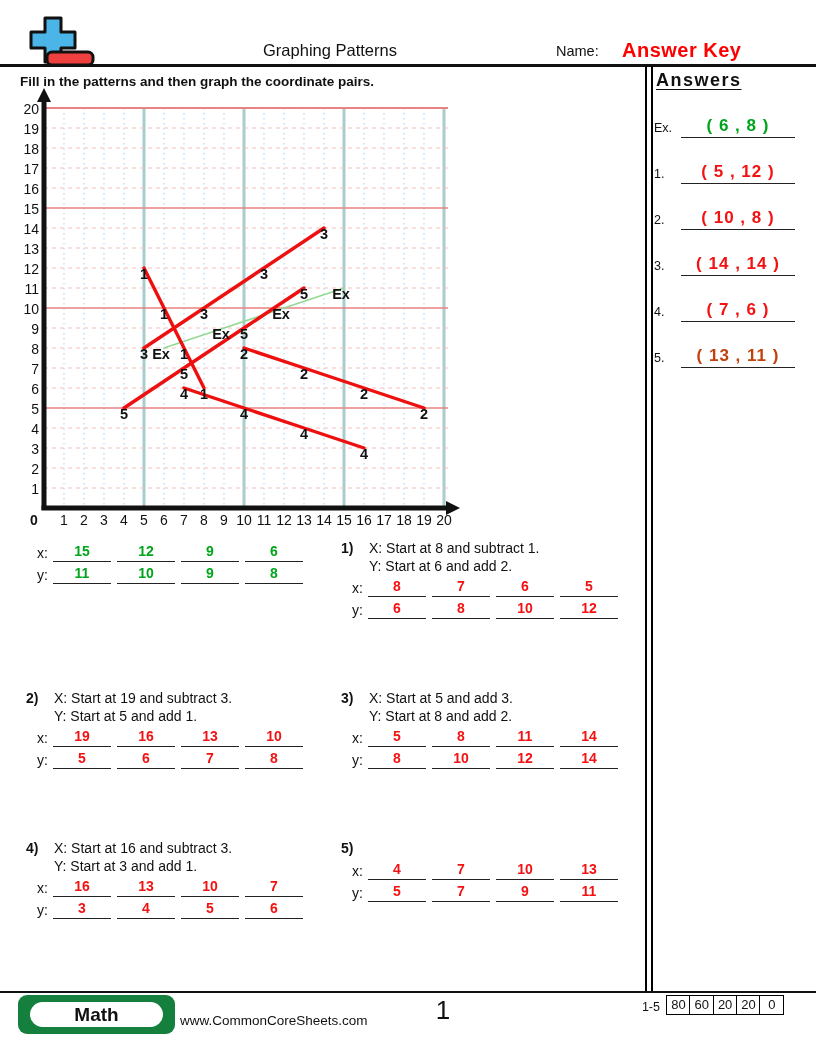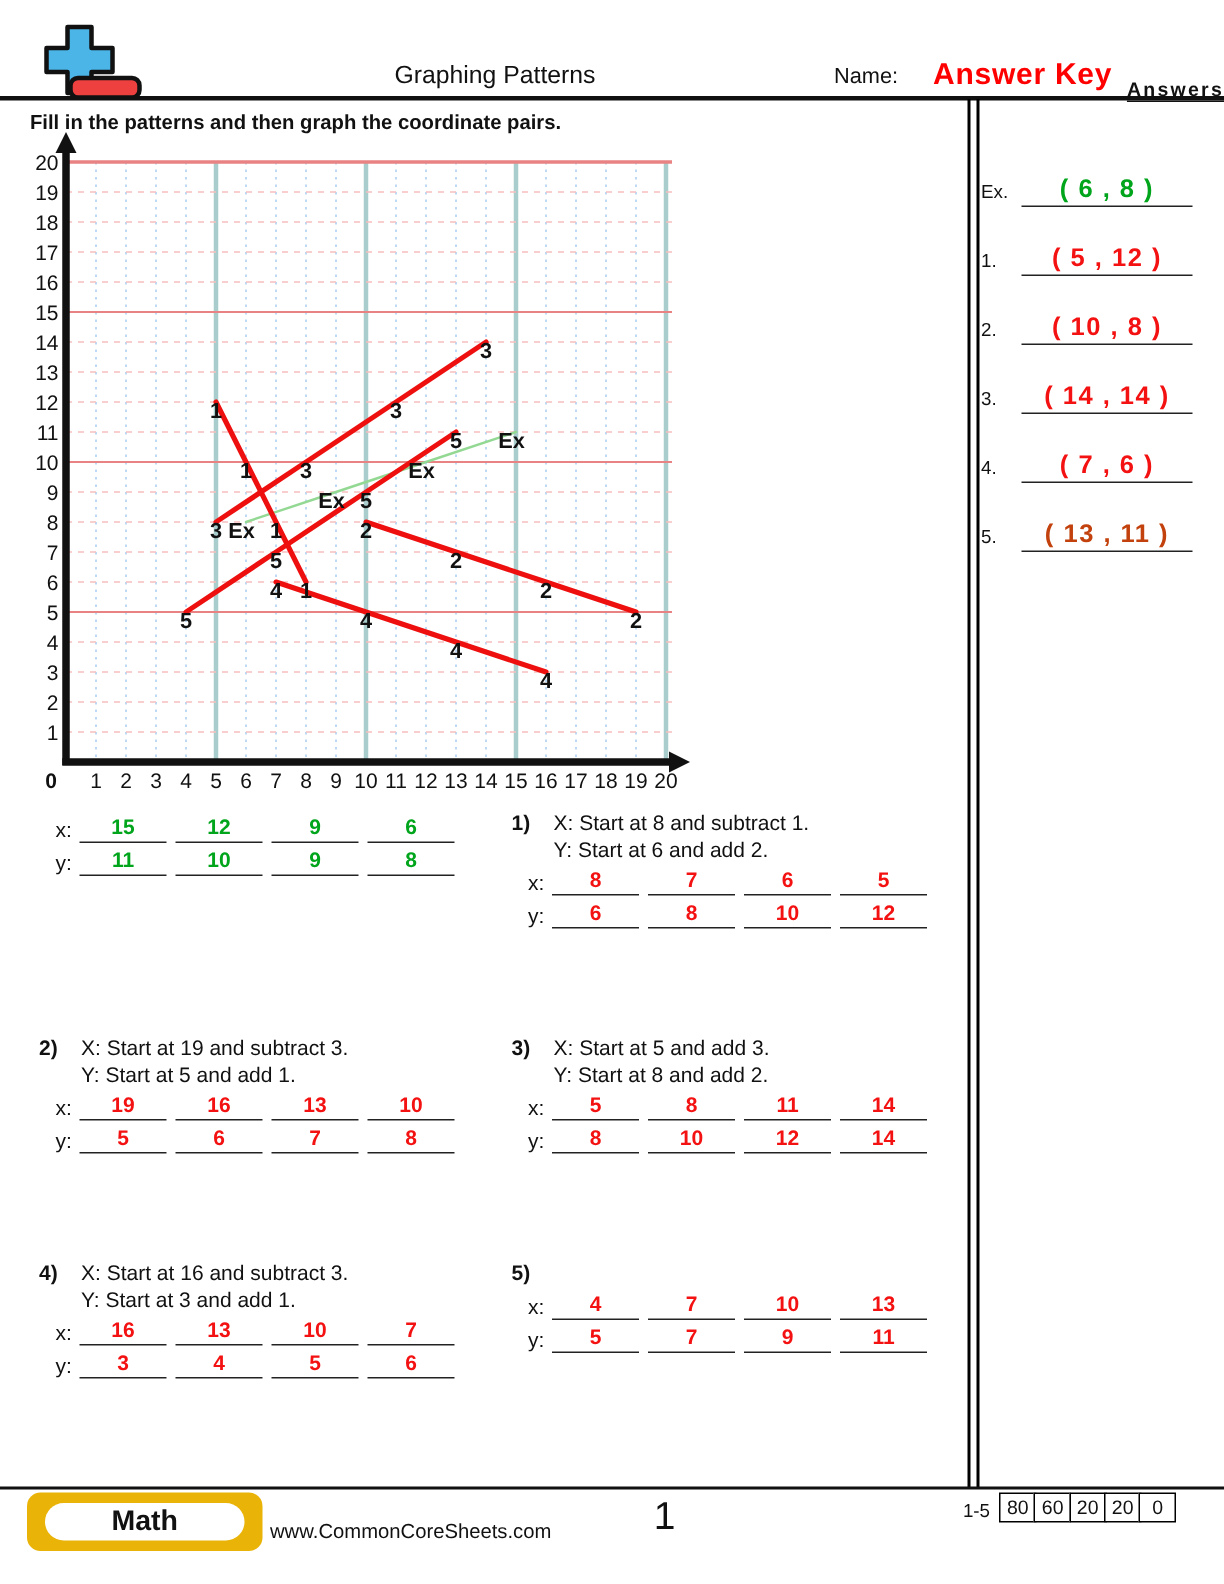--- a/index.html
+++ b/index.html
@@ -17,42 +17,42 @@
   .header-rule { left:0; top:64px; width:816px; height:2.6px; background:#111; }
   .instruction { left:20px; top:74px; font-size:13.5px; font-weight:bold; }
 
   
   #graph { position:absolute; left:0; top:88px; }
   #graph text { font-family:"Liberation Sans", sans-serif; }
 
   
   .vsep { left:645px; top:66px; height:926px; width:8px;
           border-left:2.2px solid #000; border-right:2.2px solid #000; }
-  .answers-heading { left:656px; top:52px; width:160px; text-align:right;
-          font-size:13px; font-weight:bold; letter-spacing:1.5px;
+  .answers-heading { left:656px; top:70px; width:160px; text-align:left;
+          font-size:18px; font-weight:bold; letter-spacing:1.5px;
           text-decoration:underline; text-underline-offset:3px; }
   .ans-row { left:654px; width:141px; display:flex; align-items:flex-end; height:26px; }
   .ans-label { width:27px; font-size:12.5px; padding-bottom:3px; }
   .ans-value { flex:1; border-bottom:1.6px solid #222; text-align:center;
           font-size:17px; font-weight:bold; letter-spacing:1px; line-height:23px; }
 
   
   .prob { position:absolute; width:302px; }
   .prob-head { display:flex; }
   .plabel { width:28px; font-size:14px; font-weight:bold; line-height:17.5px; }
   .plines { font-size:14px; line-height:17.5px; }
   .prow { display:flex; align-items:flex-end; margin-left:11px; margin-top:2px; height:20px; }
   .prow-label { width:16px; font-size:14px; line-height:17px; }
   .segs { display:flex; }
   .seg { width:58px; margin-right:6px; border-bottom:1.8px solid #222;
          text-align:center; font-size:14px; font-weight:bold; line-height:17px; padding-bottom:1px; }
 
   
   .footer-rule { left:0; top:991px; width:816px; height:2.4px; background:#111; }
-  .badge { left:18px; top:995px; width:157px; height:39px; background:#eab308; border-radius:9px; }
+  .badge { left:18px; top:995px; width:157px; height:39px; background:#15803d; border-radius:9px; }
   .badge-pill { position:absolute; left:12px; top:7px; width:133px; height:25px;
          background:#fff; border-radius:13px; text-align:center;
          font-size:19px; font-weight:bold; line-height:25px; }
   .site { left:180px; top:1013px; font-size:13.5px; }
   .page-number { left:413px; top:995px; width:60px; text-align:center; font-size:26px; }
   .score-label { left:628px; top:1000px; width:32px; text-align:right; font-size:12.5px; }
   .score-boxes { left:666px; top:995px; display:flex; }
   .score-cell { width:25px; height:20px; border:1.7px solid #000; margin-left:-1.7px;
          text-align:center; font-size:13px; line-height:17px; background:#fff; }
   .score-cell:first-child { margin-left:0; }

